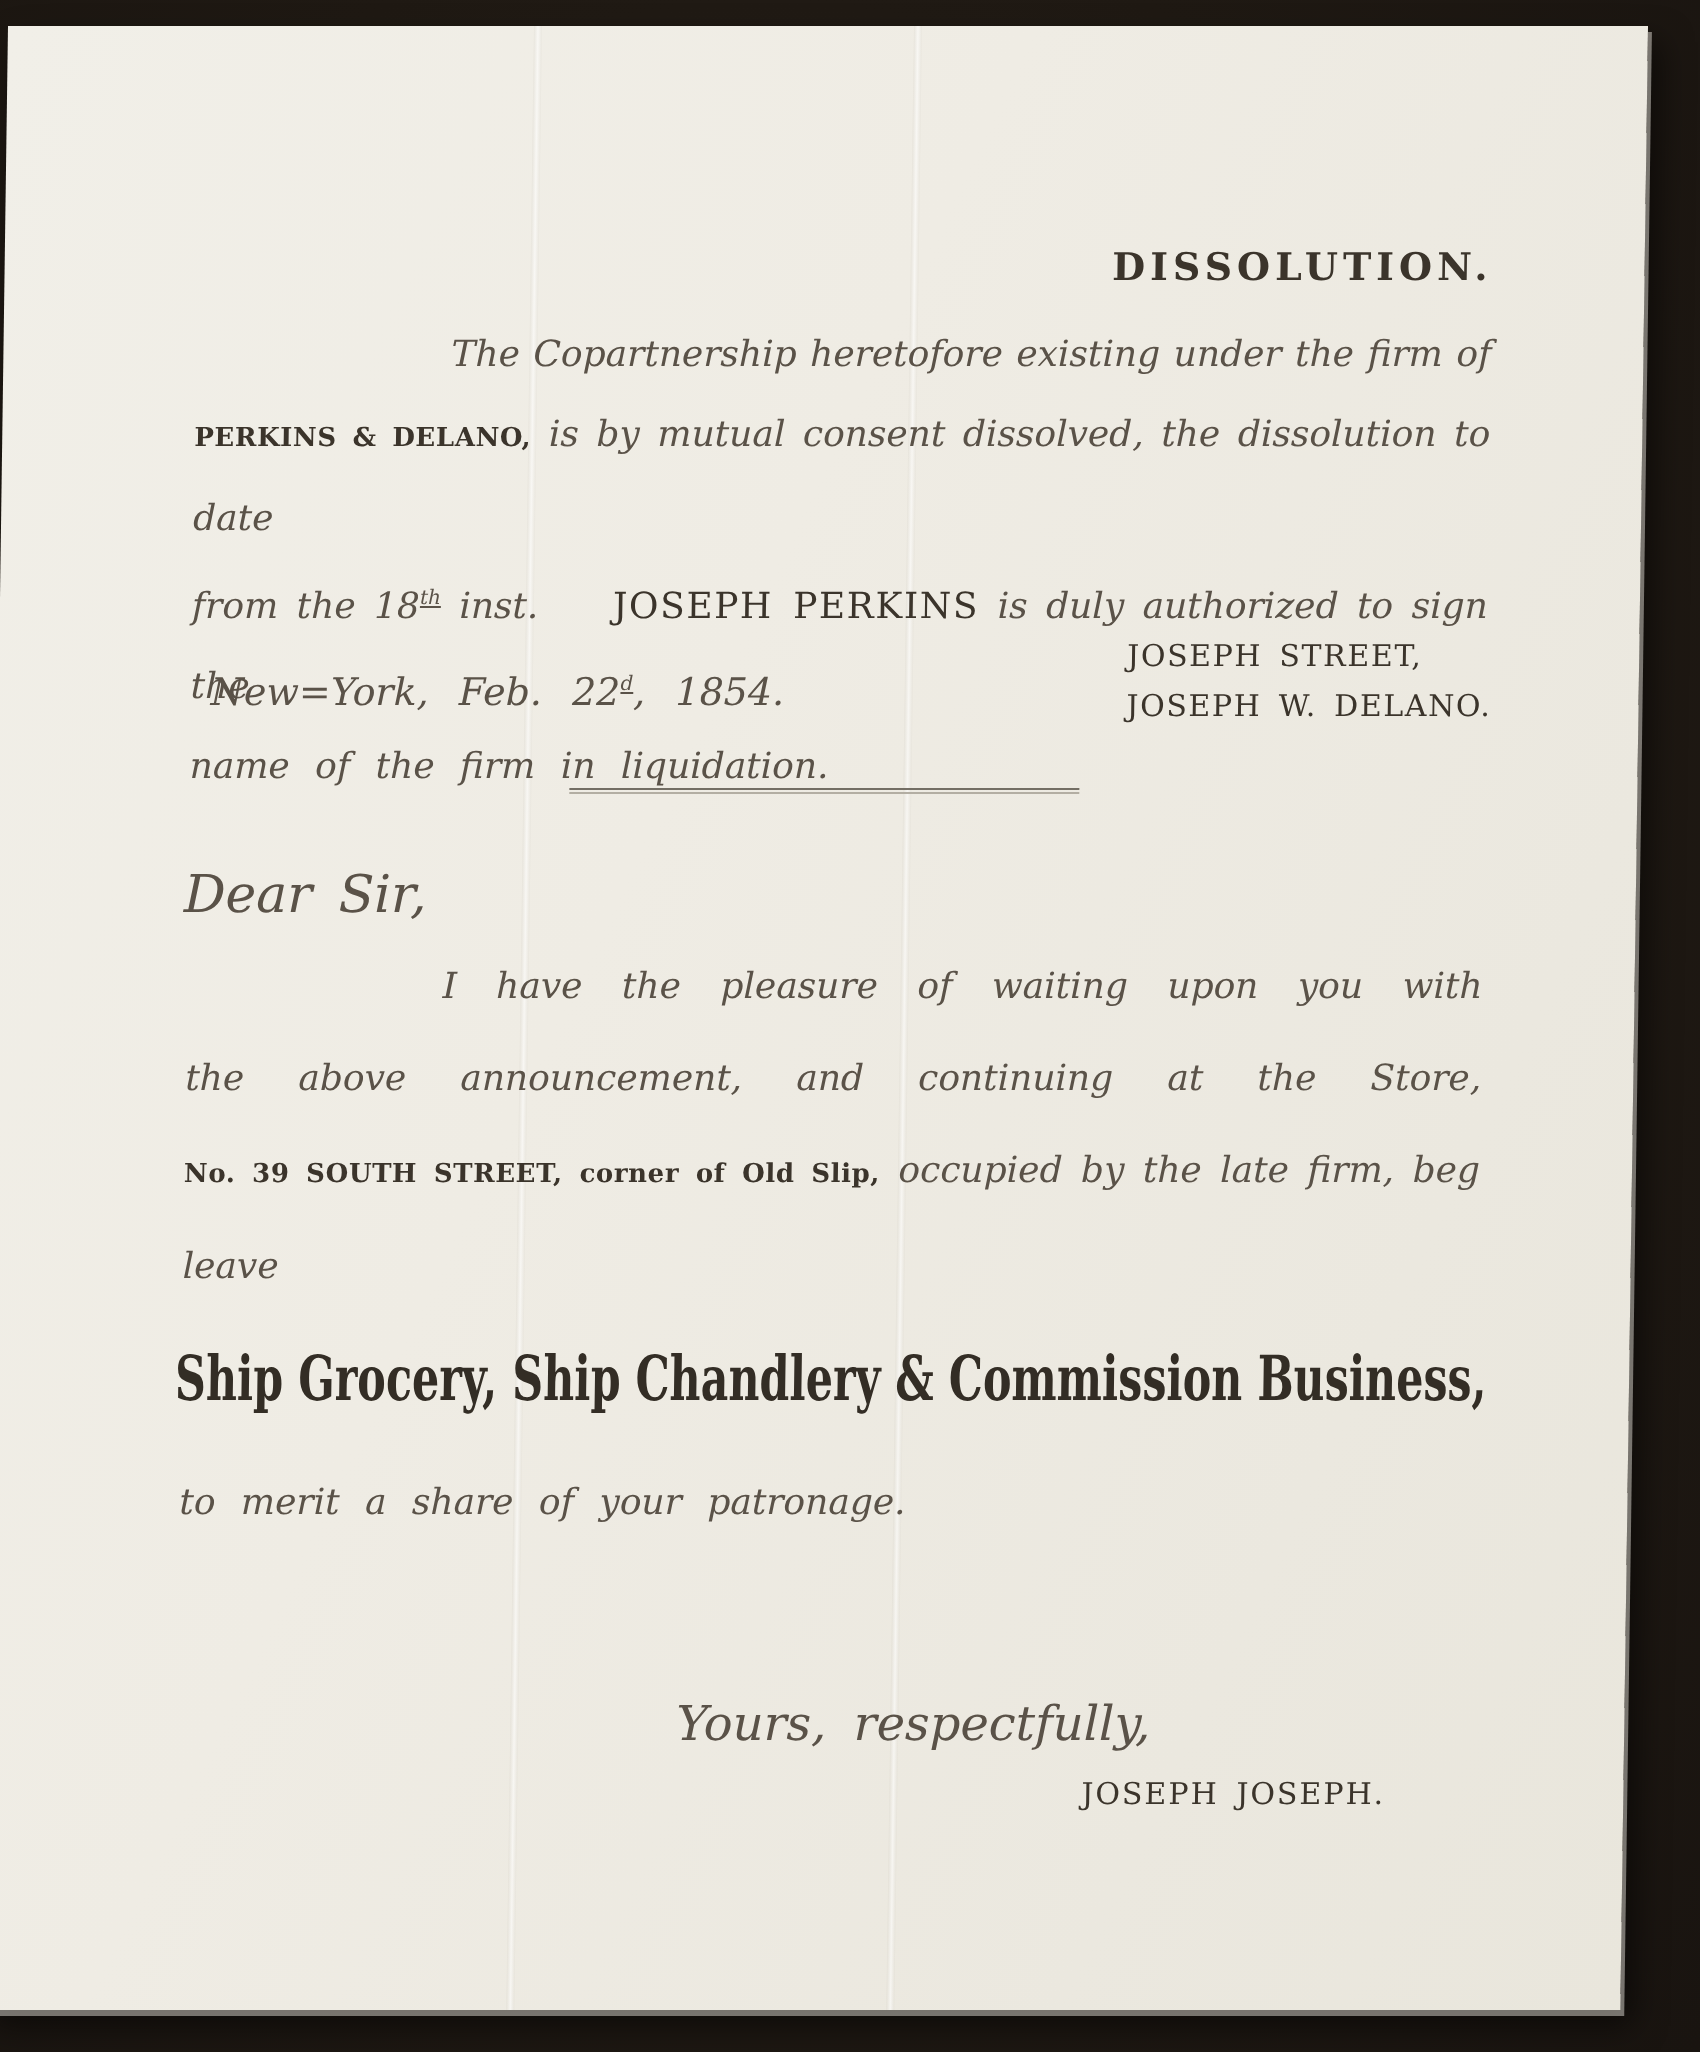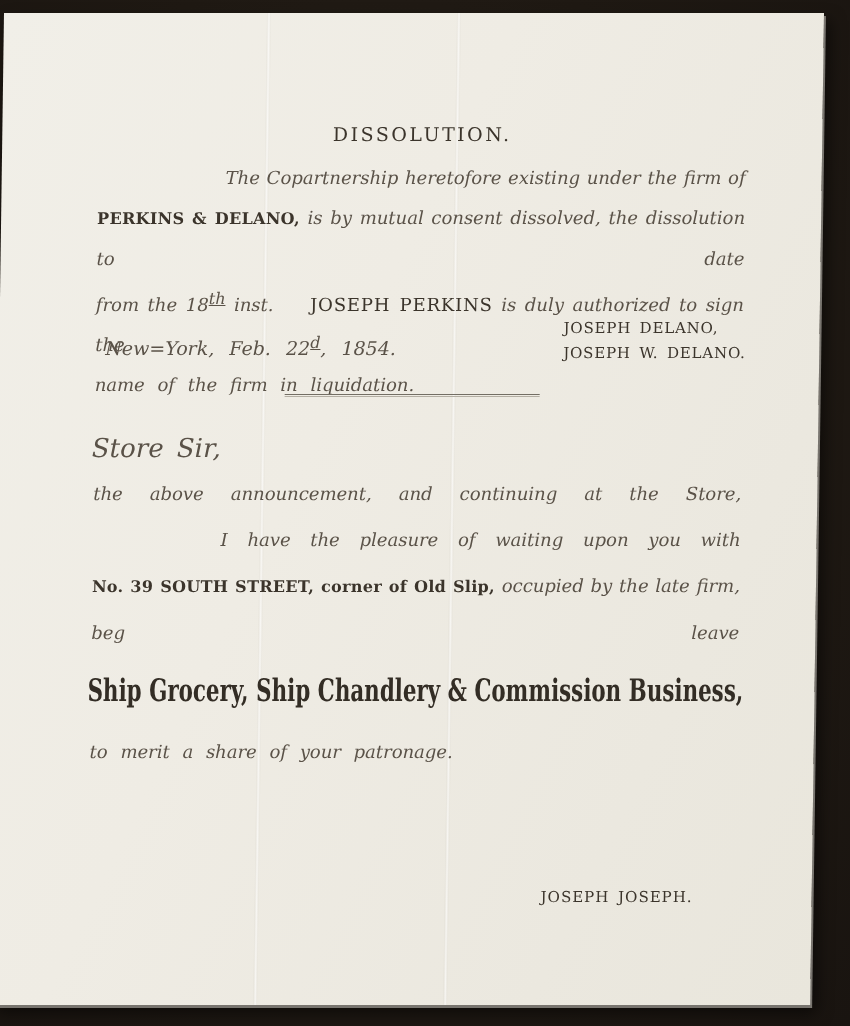--- a/index.html
+++ b/index.html
@@ -22,41 +22,41 @@
     background: linear-gradient(90deg, rgba(90,80,60,0.05), rgba(255,255,255,0.55), rgba(90,80,60,0.04));
   }
   .crease.c1 { left:263px; }
   .crease.c2 { left:453px; }
   .script {
     font-style:italic; color:#5a5248;
     font-size:18px;
   }
   .title {
     position:absolute; left:96px; top:110px; width:648px;
-    text-align:center; font-weight:normal; font-size:19px;
+    text-align:right; font-weight:bold; font-size:19px;
     letter-spacing:2.5px; color:#3b342b;
   }
   .para { position:absolute; left:96px; width:648px; }
   .jline { text-align:justify; text-align-last:justify; word-spacing:1px; }
   .lastline { text-align:center; text-align-last:left; word-spacing:7px; }
   .indent { text-indent:128px;font-style:italic; }
   .p1 { top:145px; line-height:40px; }
   .p2 { top:458px; line-height:46px; }
   .p3 { top:715px; line-height:47px; }
 
   .inset-bold {
-    font-style:normal; font-weight:bold; font-size:16px;
+    font-style:normal; font-weight:bold; font-size:13px;
     letter-spacing:0.3px; color:#3b342b; word-spacing:1px;margin-top:28px;
   }
   .inset-caps {
     font-style:normal; font-size:18px; letter-spacing:0.8px;
     color:#3b342b; word-spacing:1px;
   }
   .sup {
-    font-size:16px; vertical-align:super;
+    font-size:10px; vertical-align:super;
     text-decoration:underline; text-underline-offset:1px;
   }
   .gap { display:inline-block; width:28px; }
 
   .dateline {
     position:absolute; left:106px; top:312px; line-height:36px;
     font-size:19px; word-spacing:9px;
   }
   .signatories {
     position:absolute; left:564px; top:303px;
@@ -112,43 +112,44 @@
     <div class="lastline">
       <span>name of the firm in liquidation.</span>
     </div>
   </div>
 
   <div class="dateline script">
     <span>New=York, Feb. 22</span><span class="sup">d</span><span>, 1854.</span>
   </div>
 
   <div class="signatories">
-    <div>JOSEPH DELANO,</div>
+    <div>JOSEPH STREET,</div>
     <div>JOSEPH W. DELANO.</div>
   </div>
 
   <div class="rule"></div>
 
-  <div class="salutation script">Store Sir,</div>
+  <div class="salutation script">Dear Sir,</div>
 
   <div class="para p2 script">
+    <div class="jline indent">
+      <span>I have the pleasure of waiting upon you with</span>
+    </div>
     <div class="jline">
       <span>the above announcement, and continuing at the Store,</span>
-    </div>
-    <div class="jline indent">
-      <span>I have the pleasure of waiting upon you with</span>
     </div>
     <div class="jline">
       <span class="inset-bold">No. 39 SOUTH STREET, corner of Old Slip,</span>
       <span>occupied by the late firm, beg leave</span>
     </div>
   </div>
 
   <div class="headline" style="transform: scaleX(0.6905);">Ship Grocery, Ship Chandlery &amp; Commission Business,</div>
 
   <div class="para p3 script">
     <div class="lastline">
       <span>to merit a share of your patronage.</span>
     </div>
   </div>
 
+  <div class="closing script">Yours, respectfully,</div>
   <div class="signature">JOSEPH JOSEPH.</div>
 </div>
 
 </body></html>

